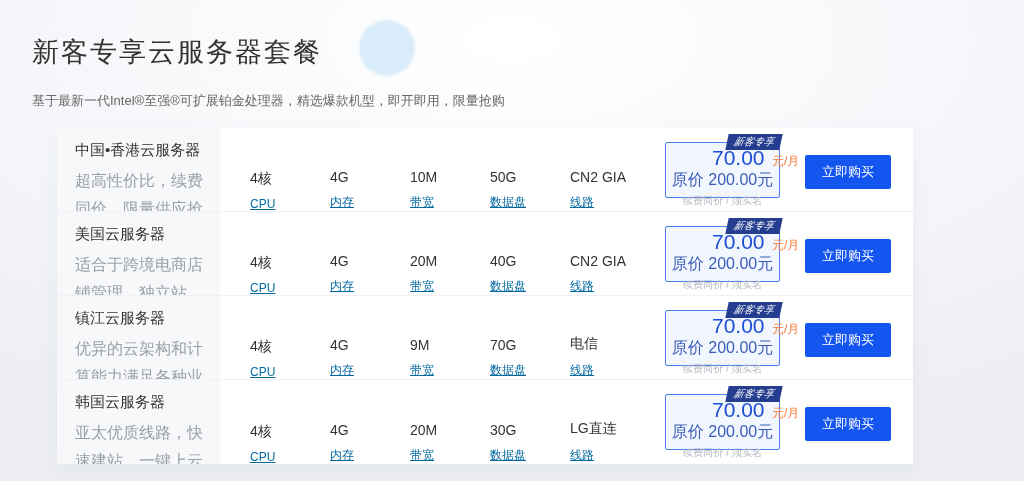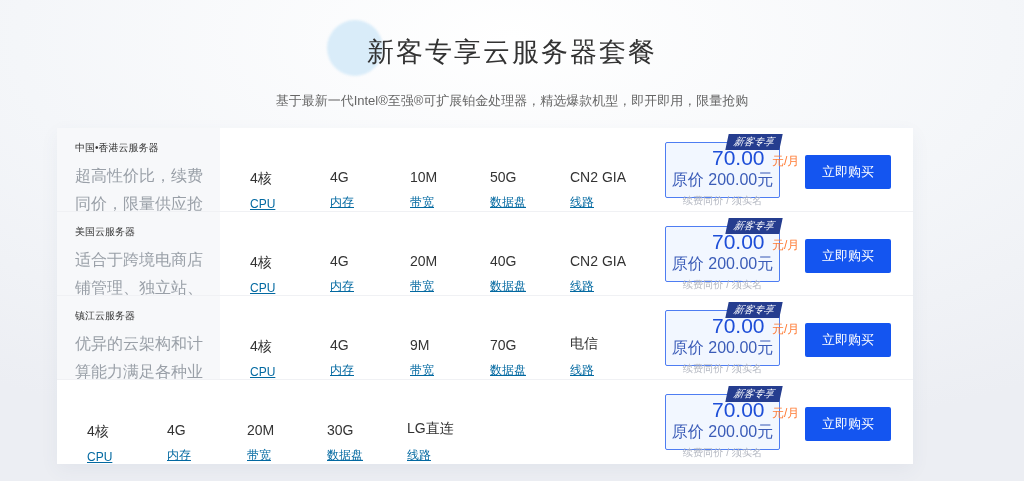--- a/index.html
+++ b/index.html
@@ -5,21 +5,21 @@
   * { margin:0; padding:0; box-sizing:border-box; }
   html,body { width:1024px; height:481px; overflow:hidden; }
   body {
     font-family:"Liberation Sans","DejaVu Sans",sans-serif;
     background:radial-gradient(ellipse 900px 420px at 50% 8%, #ffffff 0%, #f4f6f9 55%, #eceef3 100%);
     position:relative;
   }
   .page { position:absolute; inset:0; }
 
   
-  .hero { position:relative; text-align:center; padding-top:34px; }
+  .hero { position:relative; text-align:left; padding-top:34px;margin-left:32px; }
   .deco-circle {
     position:absolute; left:327px; top:20px; width:56px; height:56px;
     border-radius:50%; background:#d9ecf9; filter:blur(1px); z-index:0;
   }
   .hero h1 {
     position:relative; z-index:1; font-size:27px; font-weight:500;
     color:#333; letter-spacing:2px;
   }
   .hero .sub {
     position:relative; z-index:1; margin-top:22px; font-size:13px; color:#666;
@@ -33,21 +33,21 @@
   .row {
     display:flex; align-items:stretch; height:84px; position:relative;
     border-bottom:1px solid #f0f1f4;
   }
   .row:last-child { border-bottom:none; }
 
   .name-col {
     width:163px; flex:0 0 163px; background:#f7f8fa;
     padding:13px 14px 0 18px; overflow:hidden;
   }
-  .server-name { font-size:10px; color:#333; margin-bottom:7px; }
+  .server-name { font-size:15px; color:#333; margin-bottom:7px; }
   .server-desc { font-size:16px; color:#9aa0a8; line-height:1.75; }
 
   .specs { display:flex; align-items:flex-end; padding-left:30px; }
   .spec { width:80px; flex:0 0 80px; }
   .spec.wide { width:100px; flex:0 0 100px; }
   .spec-value { font-size:14px; color:#333; margin-bottom:9px; }
   .spec-label { font-size:12px; color:#0369a1;text-decoration:underline; }
 
   .price-box {
     position:absolute; left:608px; top:14px; width:115px; height:56px;
@@ -195,20 +195,24 @@
           <span class="price">70.00</span>
           <span class="price-unit">元/月</span>
         </div>
         <div class="original">原价 200.00元</div>
         <div class="note">续费同价 / 须实名</div>
       </div>
       <button class="buy-btn">立即购买</button>
     </div>
 
     <div class="row">
+      <div class="name-col">
+        <div class="server-name">韩国云服务器</div>
+        <div class="server-desc">亚太优质线路，快速建站，一键上云</div>
+      </div>
       <div class="specs">
         <div class="spec">
           <div class="spec-value">4核</div>
           <div class="spec-label">CPU</div>
         </div>
         <div class="spec">
           <div class="spec-value">4G</div>
           <div class="spec-label">内存</div>
         </div>
         <div class="spec">

